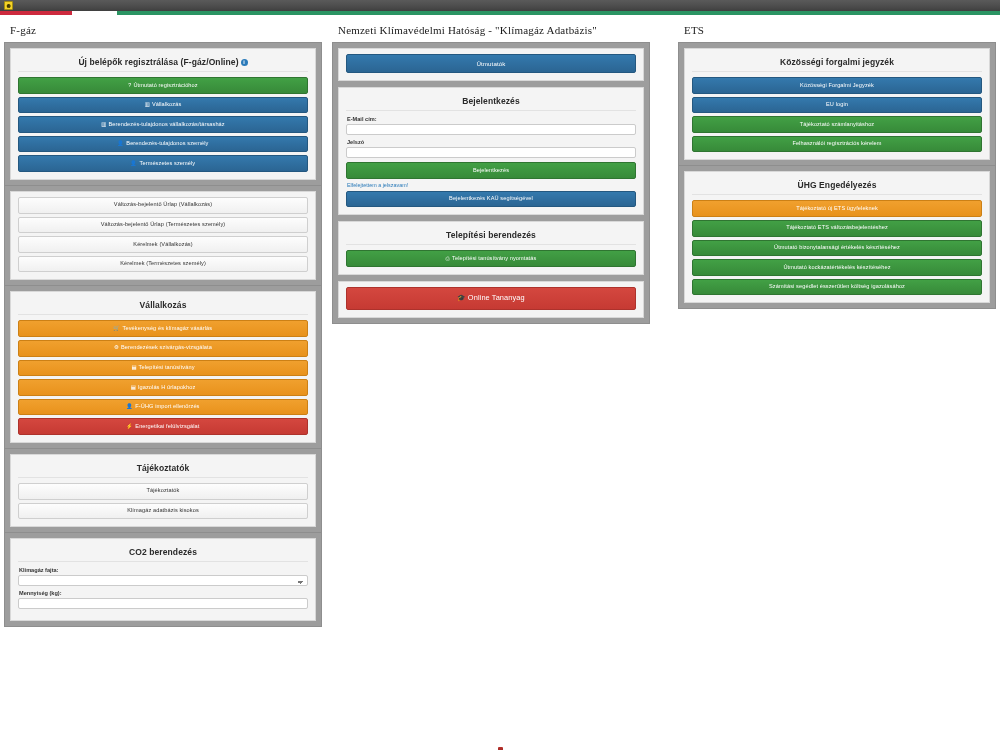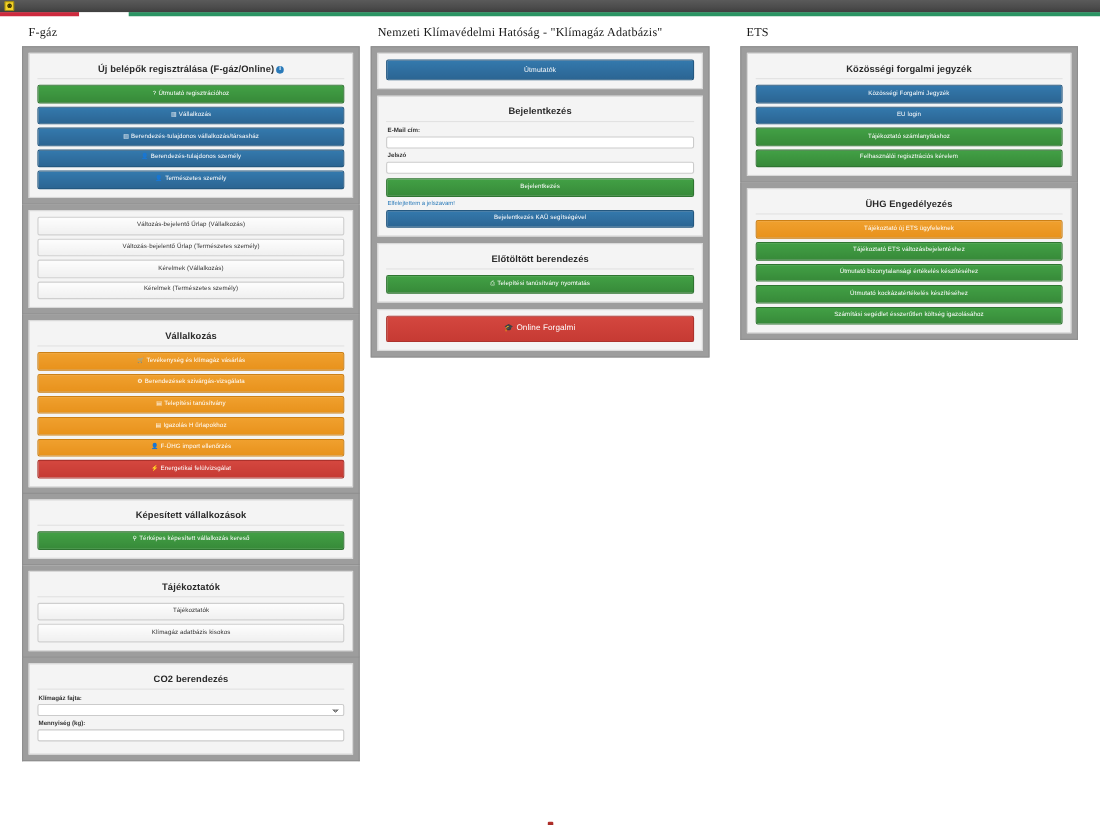--- a/index.html
+++ b/index.html
@@ -33,21 +33,21 @@
 
   
   .page {
     position: relative;
     padding: 0;
     background: #fff;
   }
   .columns {
     display: flex;
     align-items: flex-start;
-    padding: 0 20px;
+    padding: 0 4px;
     gap: 8px;
   }
   .col-left   { width: 330px; }
   .col-mid    { width: 330px; margin-left: 2px; }
   .col-right  { width: 330px; margin-left: 20px; border-radius: 30px; }
 
   .col-title {
     font-family: "Liberation Serif", serif;
     font-size: 11px;
     color: #1a1a1a;
@@ -251,28 +251,20 @@
           </div>
           <div class="btn btn-orange">
             <span class="gi">👤</span><span>F-ÜHG import ellenőrzés</span>
           </div>
           <div class="btn btn-red">
             <span class="gi">⚡</span><span>Energetikai felülvizsgálat</span>
           </div>
         </div>
       </div>
 
-      <div class="shell">
-        <div class="panel">
-          <div class="panel-title">Képesített vállalkozások</div>
-          <div class="btn btn-green">
-            <span class="gi">⚲</span><span>Térképes képesített vállalkozás kereső</span>
-          </div>
-        </div>
-      </div>
 
       <div class="shell">
         <div class="panel">
           <div class="panel-title">Tájékoztatók</div>
           <div class="btn btn-light">Tájékoztatók</div>
           <div class="btn btn-light">Klímagáz adatbázis kisokos</div>
         </div>
       </div>
 
       <div class="shell">
@@ -302,29 +294,29 @@
           <input class="form-control" type="text" value="" style="">
           <label class="form-label">Jelszó</label>
           <input class="form-control" type="password" value="" style="">
           <div class="btn btn-green">Bejelentkezés</div>
           <a class="link-forgot" href="#">Elfelejtettem a jelszavam!</a>
           <div class="btn btn-blue">Bejelentkezés KAÜ segítségével</div>
         </div>
 
 
         <div class="panel">
-          <div class="panel-title">Előtöltött berendezés</div>
+          <div class="panel-title">Telepítési berendezés</div>
           <div class="btn btn-green">
             <span class="gi">⎙</span><span>Telepítési tanúsítvány nyomtatás</span>
           </div>
         </div>
 
         <div class="panel">
           <div class="btn btn-red btn-xl">
-            <span class="gi" style="font-size:6.8px">🎓</span><span>Online Forgalmi</span>
+            <span class="gi" style="font-size:6.8px">🎓</span><span>Online Tananyag</span>
           </div>
         </div>
       </div>
     </div>
 
     <div class="col-right">
       <div class="col-title">ETS</div>
 
       <div class="shell">
         <div class="panel">

